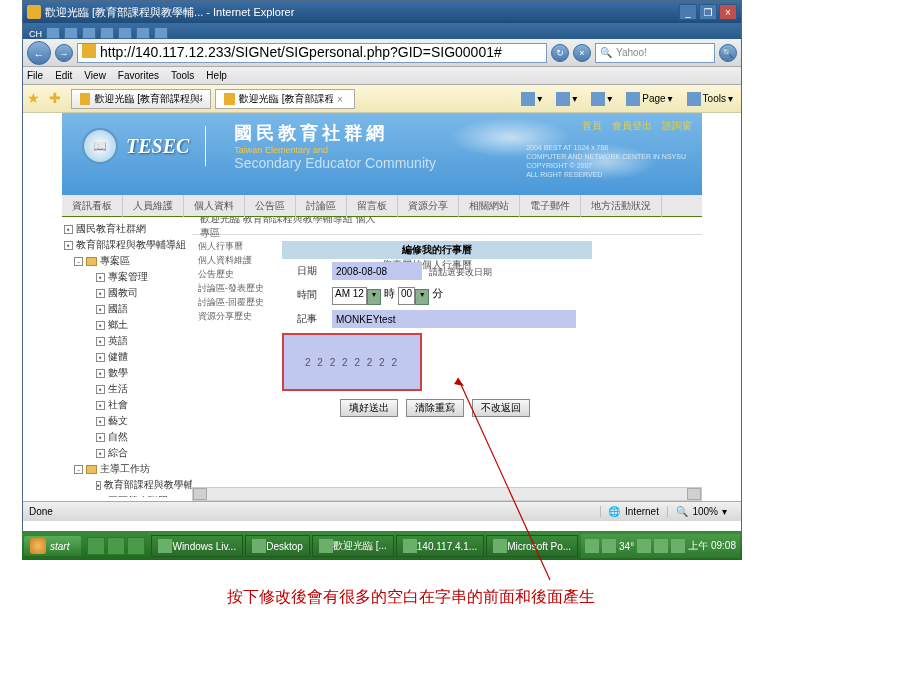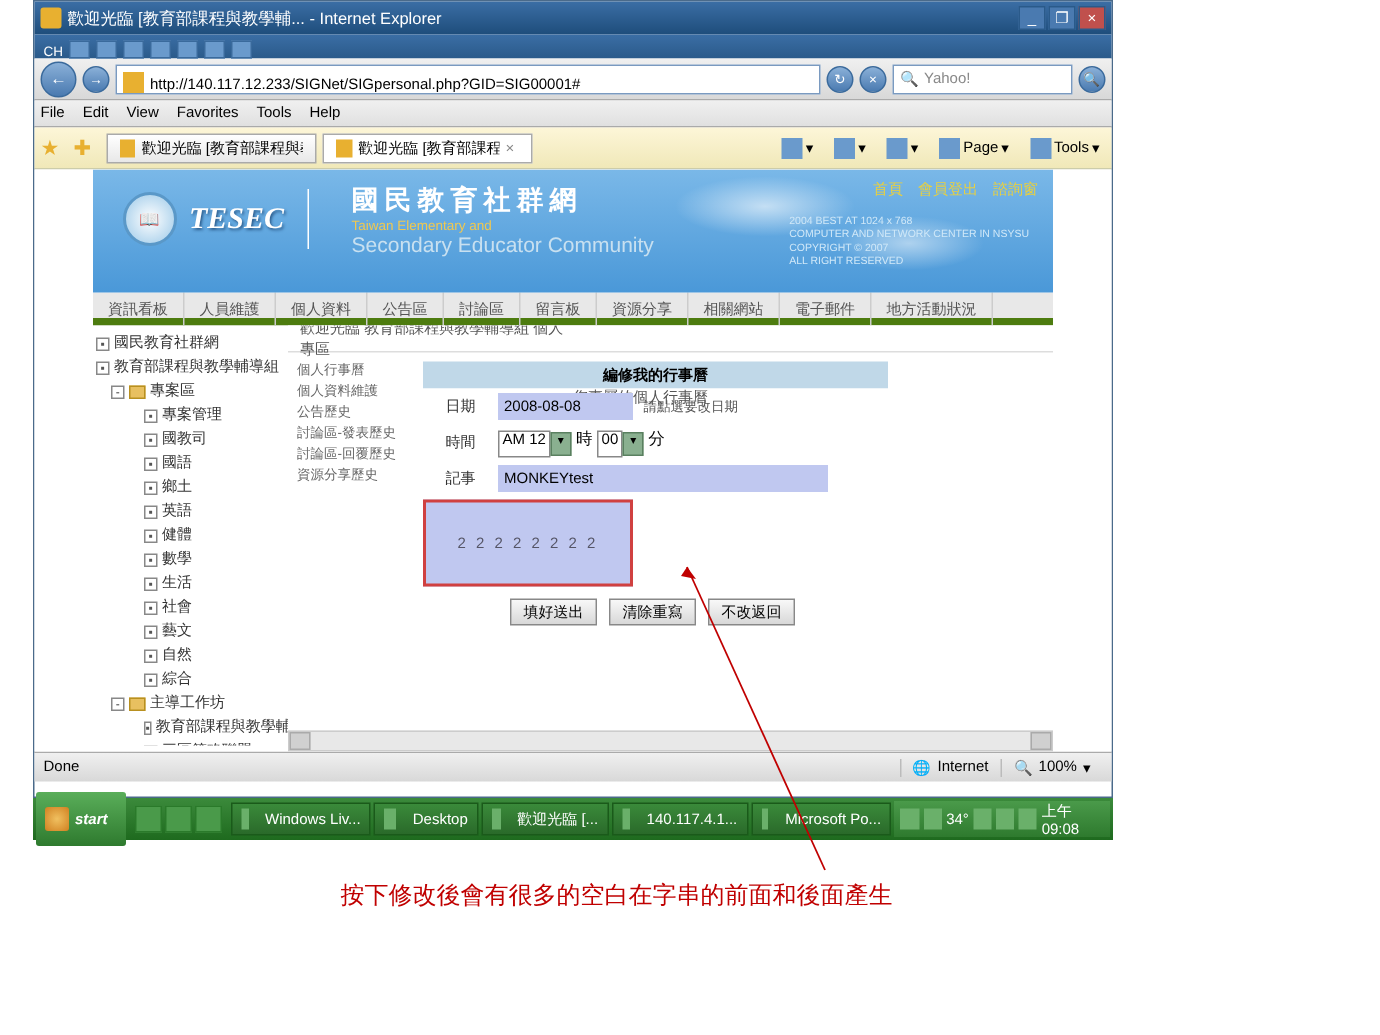--- a/index.html
+++ b/index.html
@@ -8,21 +8,21 @@
   .titlebar { height: 22px; background: linear-gradient(to bottom, #3b6ea5, #1e4d7b); color: #fff; display: flex; align-items: center; padding: 0 4px; font-size: 11px; }
   .titlebar .tb-icon { width: 14px; height: 14px; margin-right: 4px; background: #e8b030; border-radius: 2px; display: inline-block; }
   .titlebar .tb-text { flex: 1; white-space: nowrap; overflow: hidden; }
   .titlebar .wc { width: 18px; height: 16px; margin-left: 2px; background: #4a7ab0; border: 1px solid #2a5a8a; display: flex; align-items: center; justify-content: center; font-size: 10px; }
   .titlebar .wc.close { background: #c0504d; }
   .toolbar-extra { height: 16px; background: linear-gradient(to bottom, #3b6ea5, #2a5a8a); display: flex; align-items: flex-end; padding: 0 6px; gap: 4px; }
   .te-ic { width: 14px; height: 12px; background: #6a9acc; border: 1px solid #3a6a9c; }
   .nav-row { height: 28px; background: linear-gradient(#f0f0f0, #d8d8d8); display: flex; align-items: center; padding: 0 4px; gap: 4px; border-bottom: 1px solid #aaa; }
   .nav-btn { width: 24px; height: 24px; border-radius: 50%; background: linear-gradient(#8ab0d8, #4a7ab0); border: 1px solid #3a6a9c; display: flex; align-items: center; justify-content: center; color: #fff; }
   .nav-btn.sm { width: 18px; height: 18px; font-size: 9px; }
-  .addr { flex: 1; height: 20px; background: #fff; border: 1px solid #7a9ac0; display: flex; align-items: flex-end; padding: 0 4px; font-size: 10px; }
+  .addr { flex: 1; height: 20px; background: #fff; border: 1px solid #7a9ac0; display: flex; align-items: flex-start; padding: 0 4px; font-size: 14px; }
   .addr .fav { width: 14px; height: 14px; background: #e8b030; margin-right: 4px; }
   .search-box { width: 120px; height: 20px; background: #fff; border: 1px solid #7a9ac0; display: flex; align-items: center; padding: 0 4px; font-size: 10px; color: #888; }
   .search-box .mg { width: 12px; height: 12px; margin-right: 4px; }
   .menu-row { height: 18px; background: linear-gradient(#f0f0f0, #e0e0e0); display: flex; align-items: center; padding: 0 4px; gap: 12px; font-size: 10px; border-bottom: 1px solid #aaa; }
   .fav-row { height: 28px; background: linear-gradient(#fdf6d8, #f0e8b8); display: flex; align-items: center; padding: 0 4px; gap: 4px; border-bottom: 1px solid #cca; font-size: 10px; }
   .fav-star { width: 18px; height: 18px; color: #e8b030; font-size: 14px; }
   .tab { height: 20px; padding: 0 8px; background: linear-gradient(#fff, #e8e8e8); border: 1px solid #aaa; display: flex; align-items: center; gap: 4px; max-width: 140px; }
   .tab.active { background: #fff; }
   .tab .ti { width: 12px; height: 12px; background: #e8b030; }
   .tab .tx { width: 10px; height: 10px; color: #888; }
@@ -36,61 +36,61 @@
   .logo-area { display: flex; align-items: center; gap: 8px; position: relative; }
   .logo-ic { width: 36px; height: 36px; border-radius: 50%; background: radial-gradient(circle, #fff, #9ac8e8); border: 2px solid #5a98c8; display: flex; align-items: center; justify-content: center; color: #2a6a9a; font-weight: bold; }
   .logo-text { font-family: serif; font-style: italic; font-weight: bold; font-size: 20px; color: #fff; text-shadow: 1px 1px 2px #2a5a8a; text-align: right; }
   .site-title { margin-left: 12px; }
   .site-title .ch { font-size: 18px; font-weight: bold; letter-spacing: 4px; }
   .site-title .en1 { font-size: 9px; color: #f0c850; }
   .site-title .en2 { font-size: 14px; color: #c8e0f0; }
   .top-links { position: absolute; right: 10px; top: 6px; font-size: 10px; display: flex; gap: 10px; }
   .top-links a { color: #e8d040; }
   .small-copy { position: absolute; right: 16px; top: 30px; font-size: 7px; line-height: 1.3; color: #d0e8f8; text-align: left; }
-  .site-nav { height: 22px; background: #e8e8e8; display: flex; border-bottom: 5px solid #4d7c0f; }
+  .site-nav { height: 22px; background: #e8e8e8; display: flex; border-bottom: 1px solid #4d7c0f; }
   .site-nav .ni { flex: 0 0 auto; padding: 0 10px; height: 22px; display: flex; align-items: center; border-right: 1px solid #ccc; font-size: 10px; color: #555; }
   .site-body { display: flex; height: 280px; background: #fff; }
   .tree { width: 130px; padding: 4px 2px; font-size: 10px; line-height: 16px; color: #333; overflow: hidden; }
   .tree .tl { display: flex; align-items: center; gap: 3px; white-space: nowrap; }
   .tree .ind1 { padding-left: 10px; }
   .tree .ind3 { padding-left: 32px; }
   .tree .fic { width: 11px; height: 9px; background: #e8c060; border: 1px solid #b89020; display: inline-block; }
   .tree .dic { width: 9px; height: 9px; background: #fff; border: 1px solid #888; display: inline-block; font-size: 8px; line-height: 8px; text-align: center; color: #555; }
   .tree .box { width: 9px; height: 9px; border: 1px solid #888; background: #fff; display: inline-block; font-size: 8px; line-height: 7px; text-align: center; }
   .main-pane { flex: 1; background: #fff; padding: 0; overflow: hidden; position: relative; }
   .bc-row { height: 18px; display: flex; font-size: 10px; border-bottom: 1px solid #ddd; }
   .bc1 { width: 190px; padding-left: 8px; display: flex; align-items: center; color: #555; }
   .bc2 { flex: 1; display: flex; align-items: center; color: #555; margin-top: 48px; }
   .history-pane { width: 90px; padding: 4px 6px; font-size: 9px; line-height: 14px; color: #666; float: left; }
   .form-area { margin-left: 90px; padding: 6px 0; }
   .form-title { background: #c0d8e8; height: 18px; display: flex; align-items: center; justify-content: center; font-size: 10px; font-weight: bold; width: 310px; }
   .form-row { display: flex; align-items: center; height: 24px; width: 310px; background: #fff; }
   .fr-label { width: 50px; text-align: center; font-size: 10px; color: #333; }
   .fr-val { flex: 1; }
   .date-val, .subj-val { background: #c0c8f0; height: 18px; padding: 2px 4px; font-size: 10px; display: flex; align-items: center; }
-  .subj-val { width: 220px; }
+  .subj-val { width: 244px; }
   .date-val { width: 90px; display: inline-flex; }
   .date-hint { font-size: 9px; color: #555; margin-left: 4px; }
   .time-sel { display: inline-block; height: 18px; background: #fff; border: 1px solid #888; padding: 0 2px; font-size: 10px; }
   .time-dd { display: inline-block; width: 14px; height: 16px; background: #8ab090; border: 1px solid #5a8060; text-align: center; font-size: 8px; }
   .content-row { display: flex; width: 310px; }
   .content-box { width: 140px; height: 58px; background: #c0c8f0; border: 2px solid #d04040; display: flex; align-items: center; justify-content: center; font-size: 10px; color: #556; letter-spacing: 2px; }
   .btn-row { display: flex; gap: 8px; margin-top: 6px; margin-left: 58px; }
   .fbtn { height: 18px; padding: 0 8px; background: linear-gradient(#f8f8f8, #d8d8d8); border: 1px solid #888; font-size: 10px; display: flex; align-items: center; }
   .hscroll { position: absolute; bottom: 0; left: 130px; right: 0; height: 14px; background: #e8e8e8; border: 1px solid #ccc; display: flex; }
   .hscroll .arr { width: 14px; background: #d0d0d0; border: 1px solid #aaa; }
   .status-bar { height: 20px; background: linear-gradient(#f0f0f0, #d8d8d8); display: flex; align-items: center; padding: 0 6px; font-size: 10px; border-top: 1px solid #aaa; text-align: right; }
   .status-bar .sp { flex: 1; }
   .status-bar .zone { display: flex; align-items: center; gap: 4px; padding: 0 8px; border-left: 1px solid #bbb; }
   .taskbar { position: absolute; top: 532px; left: 22px; width: 720px; height: 28px; background: linear-gradient(to bottom, #3b8a3b, #1e6a1e); display: flex; align-items: center; padding: 0 2px; gap: 2px; font-size: 10px; color: #fff; }
-  .start-btn { height: 36px; padding: 0 12px 0 6px; background: linear-gradient(to bottom, #5aae5a, #2e7a2e); border-radius: 2px; display: flex; align-items: center; gap: 4px; font-weight: bold; font-style: italic; }
+  .start-btn { height: 20px; padding: 0 12px 0 6px; background: linear-gradient(to bottom, #5aae5a, #2e7a2e); border-radius: 2px; display: flex; align-items: center; gap: 4px; font-weight: normal; font-style: italic; }
   .start-btn .orb { width: 16px; height: 16px; border-radius: 2px; background: radial-gradient(circle, #f0c060, #d08020); }
   .ql { display: flex; gap: 2px; padding: 0 4px; }
   .ql .qi { width: 18px; height: 18px; background: #4a9a4a; border: 1px solid #2a7a2a; }
-  .task-item { height: 22px; padding: 0 6px; background: linear-gradient(to bottom, #3a8a3a, #2a6a2a); border: 1px solid #1a5a1a; display: flex; align-items: center; gap: 11px; max-width: 100px; overflow: hidden; white-space: nowrap; }
+  .task-item { height: 22px; padding: 0 6px; background: linear-gradient(to bottom, #3a8a3a, #2a6a2a); border: 1px solid #1a5a1a; display: flex; align-items: center; gap: 0; max-width: 100px; overflow: hidden; white-space: nowrap; }
   .task-item .tic { width: 14px; height: 14px; background: #6ab06a; }
   .tray { margin-left: auto; display: flex; align-items: center; gap: 3px; padding: 0 4px; background: linear-gradient(to bottom, #4a9a4a, #2e7a2e); height: 24px; }
   .tray .tri { width: 14px; height: 14px; background: #6ab06a; }
   .annotation { position: absolute; left: 227px; top: 587px; font-size: 16px; color: #c00000; font-family: Liberation Serif, serif; }
   .arrow-svg { position: absolute; left: 450px; top: 370px; pointer-events: none; }
 </style>
 </head>
 <body>
 
 <div class="ie-window">

